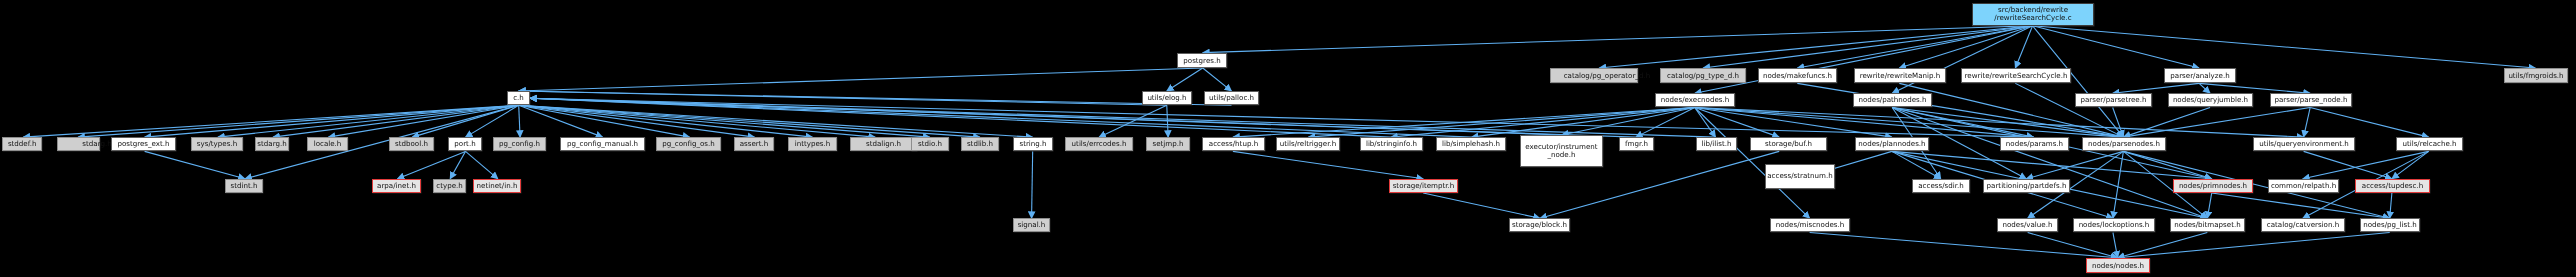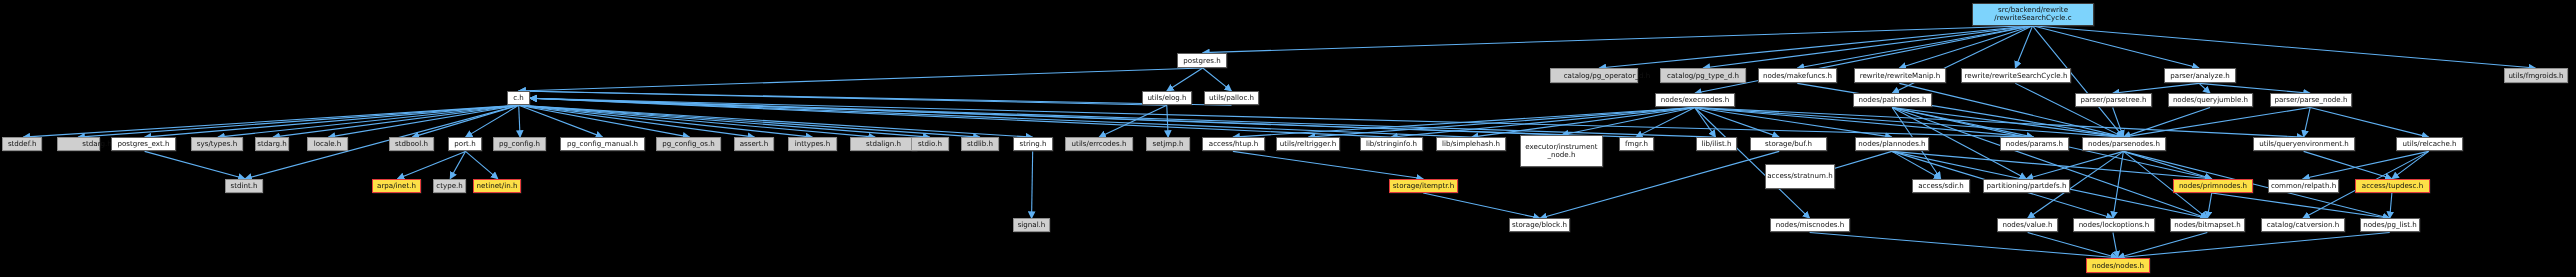--- a/index.html
+++ b/index.html
@@ -6,21 +6,21 @@
   #canvas{position:relative;width:2576px;height:277px;background:#000;overflow:hidden;
           font-family:"DejaVu Sans", "Liberation Sans", sans-serif;}
   #edges{position:absolute;left:0;top:0;width:2576px;height:277px;}
   .gnode{position:absolute;display:flex;align-items:center;justify-content:center;
          text-align:center;font-size:7.1px;line-height:1.15;color:#111;
          border:0.5px solid #666;background:#fff;white-space:pre-line;
          box-shadow:0.5px 0.5px 0 rgba(255,255,255,0.15);padding:0 2.2px;box-sizing:border-box;}
   .gnode.root{background:#7dd3fc;border:0.5px solid #3c3c3c;font-weight:normal;}
   .gnode.system{background:#cfcfcf;border:0.5px solid #8d8d8d;}
   .gnode.linked{background:#ffffff;border:0.5px solid #5e5e5e;}
-  .gnode.red{background:#fde047;border:1.1px solid #e23b3b;}
+  .gnode.red{background:#e5e5e5;border:1.1px solid #e23b3b;}
 </style>
 </head>
 <body>
 
 <div id="canvas">
   <svg id="edges" xmlns="http://www.w3.org/2000/svg" viewBox="0 0 4693 505">
       <defs>
         <marker id="arrow" viewBox="0 0 10 10" refX="9" refY="5" markerWidth="7" markerHeight="7" orient="auto-start-reverse">
           <path d="M0,0 L10,5 L0,10 z" fill="#5fb0f2"></path>
         </marker>

